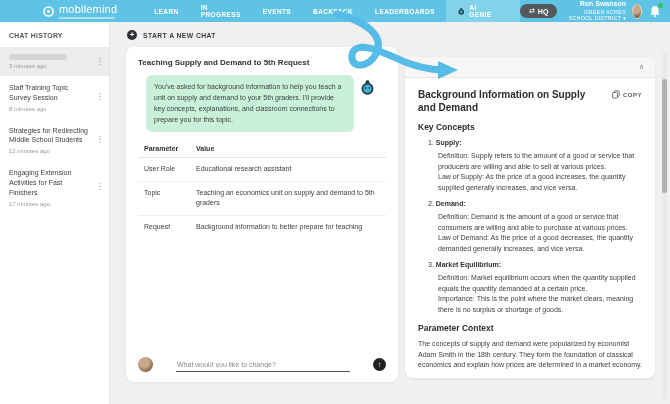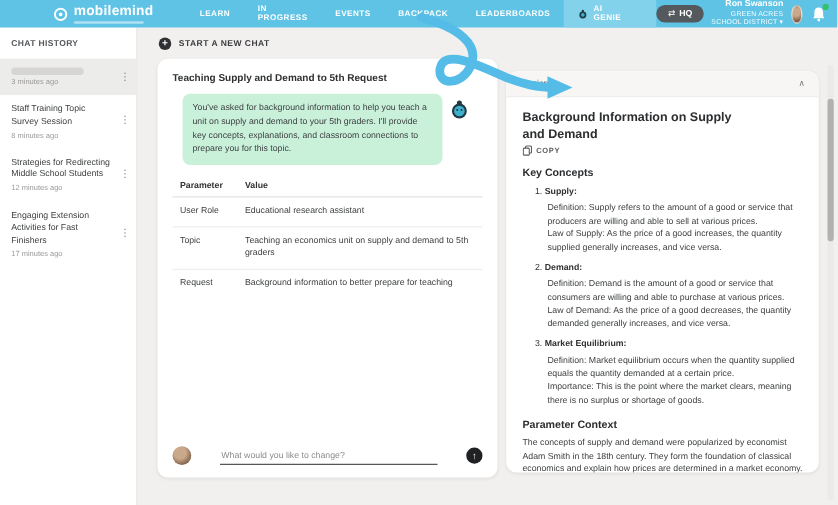--- a/index.html
+++ b/index.html
@@ -4,21 +4,21 @@
 <style>
   * { margin:0; padding:0; box-sizing:border-box; }
   html,body { width:670px; height:404px; overflow:hidden; }
   body { font-family:"Liberation Sans", sans-serif; color:#3e4042; background:#f2f0ee; position:relative; }
 
   
   .navbar { position:absolute; top:0; left:0; width:670px; height:22px; background:#5fc3e5; display:flex; align-items:center; z-index:5; }
   .brand { display:flex; align-items:center; margin-left:42px; gap:4px; }
   .brand-swirl { width:13px; height:13px; }
   .brand-text { color:#fff; font-size:11px; letter-spacing:.2px; line-height:1; }
-  .brand-text b { font-weight:bold; }
+  .brand-text b { font-weight:normal; }
   .brand-tagline { height:2px; width:56px; background:rgba(255,255,255,.5); margin-top:2px; border-radius:1px; }
   .nav-items { display:flex; align-items:center; margin-left:26px; height:100%; }
   .nav-item { color:#fff; font-size:6.5px; font-weight:bold; letter-spacing:.4px; padding:0 11px; height:100%; display:flex; align-items:center; gap:4px; cursor:pointer; }
   .nav-item.active { background:#82d2ec; padding-right:26px; }
   .genie-glyph { width:11px; height:11px; }
   .nav-right { margin-left:auto; display:flex; align-items:center; gap:6px; margin-right:8px; }
   .hq-pill { background:#54595d; color:#fff; border-radius:9px; font-size:7px; font-weight:bold; padding:3px 9px; display:flex; align-items:center; gap:3px; cursor:pointer; }
   .hq-swap { font-size:7px; font-weight:normal; }
   .user-block { text-align:right; color:#fff; line-height:1.25; cursor:pointer; }
   .user-name { font-size:7px; font-weight:bold; }
@@ -61,21 +61,21 @@
   .chat-input { flex:1; border:none; border-bottom:1px solid #55575a; background:transparent; font-size:7px; font-family:"Liberation Sans", sans-serif; color:#3e4042; padding:3px 1px; outline:none; }
   .chat-input::placeholder { color:#8e8c8a; }
   .send-btn { width:13px; height:13px; border-radius:50%; background:#1f2123; color:#fff; font-size:7.5px; line-height:13px; text-align:center; cursor:pointer; flex:0 0 auto; }
 
   
   .version-card { position:absolute; left:294px; top:35px; width:250px; height:321px; overflow:hidden; }
   .version-header { height:21px; background:#f8f6f5; border-bottom:1px solid #e8e6e4; border-radius:8px 8px 0 0; display:flex; align-items:center; justify-content:space-between; padding:0 11px; cursor:pointer; }
   .version-label { font-size:6.8px; color:#4a4c4e; }
   .collapse-chevron { font-size:7px; color:#7d7b79; }
   .version-content { padding:10px 13px 0 13px; }
-  .doc-head { display:flex; justify-content:space-between; align-items:flex-start;flex-direction:column; }
+  .doc-head { display:flex; justify-content:space-between; align-items:flex-start; }
   .doc-title { font-size:10px; font-weight:bold; color:#2b2d2f; line-height:1.3; width:182px; }
   .copy-btn { display:flex; align-items:center; gap:3px; color:#5a5c5e; cursor:pointer; margin-top:2px; }
   .copy-label { font-size:6px; font-weight:bold; letter-spacing:.5px; }
   .sec-title { font-size:8.5px; font-weight:bold; color:#2b2d2f; margin-top:8px; }
   .concept { margin-top:7px; padding-left:10px; }
   .concept-term { font-size:7px; color:#2f3133; }
   .concept-term b { font-weight:bold; }
   .concept-lines { margin:5px 0 0 10px; font-size:7px; line-height:1.5; color:#3e4042; }
   .hist-para { font-size:7px; line-height:1.5; color:#3e4042; margin-top:6px; }
 

